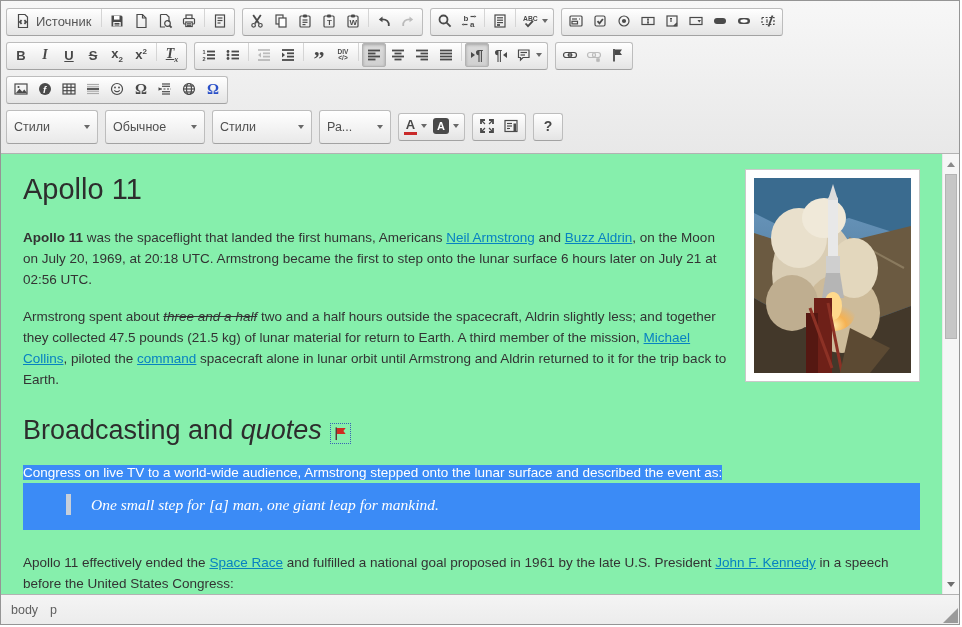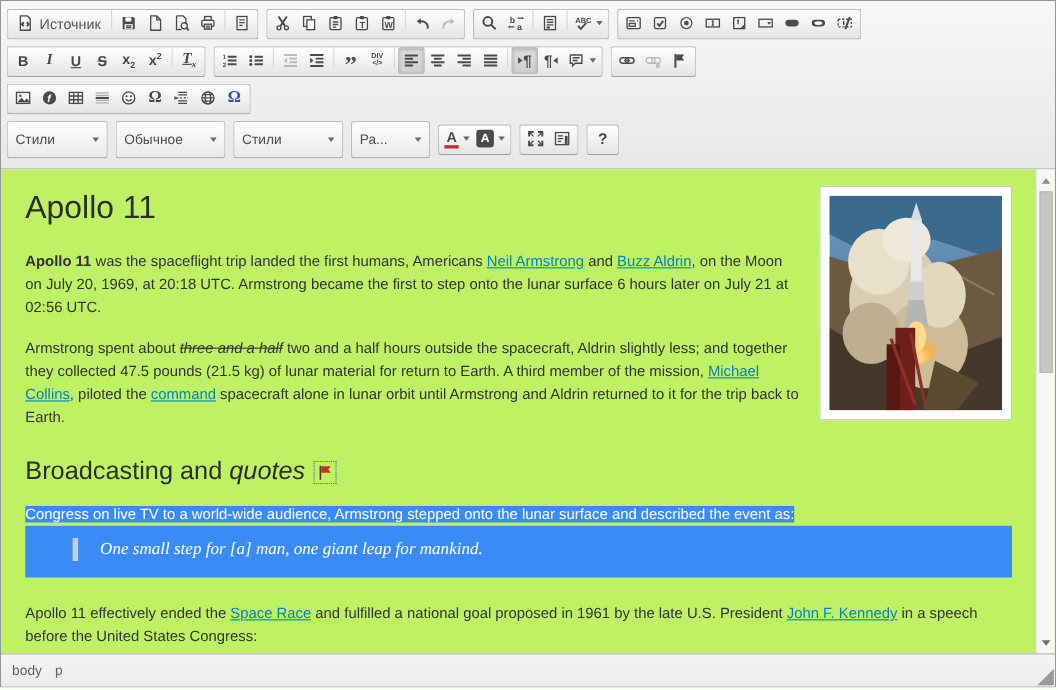--- a/index.html
+++ b/index.html
@@ -49,25 +49,25 @@
   .tri-l { width:0;height:0;border-top:3.5px solid transparent;border-bottom:3.5px solid transparent;
            border-right:4.5px solid #4a4a4a; display:inline-block; margin-left:1px;}
   .pil { font-size:14px; color:#4a4a4a; font-weight:bold; }
 
   .acolor { display:inline-flex; flex-direction:column; align-items:center; line-height:1; }
   .acolor .abar { width:13px; height:3px; background:#c92a2a; margin-top:1px; }
   .abg { width:16px; height:16px; background:#4a4a4a; border-radius:3px; color:#fff;
          font-weight:bold; font-size:11px; display:flex; align-items:center; justify-content:center; }
 
   
-  .content-wrap { flex:1 1 auto; display:flex; min-height:0; background:#bef264; }
+  .content-wrap { flex:1 1 auto; display:flex; min-height:0; background:#86efac; }
   .content { flex:1 1 auto; overflow:hidden; padding:12px 22px 0 22px; color:#333;
              font-size:13.5px; line-height:21px; position:relative; }
   .content h1 { font-size:29px; font-weight:normal; color:#2d2d2d; margin:6px 0 20px 0; line-height:1.2;}
-  .content h2 { font-size:23px; font-weight:normal; color:#2d2d2d; margin:24px 0 16px 0; line-height:1.2;}
+  .content h2 { font-size:27px; font-weight:normal; color:#2d2d2d; margin:24px 0 16px 0; line-height:1.2;}
   .content p  { margin:0 0 16px 0; }
   .content a  { color:var(--color-link,#0782c1); text-decoration:underline; }
   .strike { font-style:italic; text-decoration:line-through; }
   .photo-box { float:right; margin:3px 0 12px 16px; border:1px solid #c9c9c9; background:#fff;
                padding:8px; }
   .photo-box svg { display:block; width:157px; height:195px; }
   .flag-anchor { display:inline-block; vertical-align:-2px; margin-left:8px; padding:2px;
                  border:1px dotted #3a62b5; line-height:0; }
   blockquote { margin:0 0 0 43px; padding:0 0 0 20px; border-left:5px solid #cbcbcb;
                font-family:"Liberation Serif",serif; font-style:italic; font-size:15.5px;
@@ -626,21 +626,21 @@
           <ellipse cx="79" cy="128" rx="9" ry="14" fill="#ffd98c"></ellipse>
           <rect x="60" y="120" width="18" height="75" fill="#6e2018"></rect>
           <rect x="52" y="135" width="12" height="60" fill="#551812"></rect>
           <path d="M56 130l22 60M74 125l14 70" stroke="#8c3125" stroke-width="3" fill="none"></path>
           <path d="M96 150l40 20-20 25h-30z" fill="#5c4a33"></path>
         </svg>
       </div>
 
       <h1>Apollo 11</h1>
 
-      <p><strong>Apollo 11</strong><span> was the spaceflight trip landed the first humans, Americans </span><a href="#">Neil Armstrong</a><span> and </span><a href="#">Buzz Aldrin</a><span>, on the Moon on July 20, 1969, at 20:18 UTC. Armstrong became the first to step onto the lunar surface 6 hours later on July 21 at 02:56 UTC.</span></p>
+      <p><strong>Apollo 11</strong><span> was the spaceflight that landed the first humans, Americans </span><a href="#">Neil Armstrong</a><span> and </span><a href="#">Buzz Aldrin</a><span>, on the Moon on July 20, 1969, at 20:18 UTC. Armstrong became the first to step onto the lunar surface 6 hours later on July 21 at 02:56 UTC.</span></p>
 
       <p><span>Armstrong spent about </span><span class="strike">three and a half</span><span> two and a half hours outside the spacecraft, Aldrin slightly less; and together they collected 47.5 pounds (21.5 kg) of lunar material for return to Earth. A third member of the mission, </span><a href="#">Michael Collins</a><span>, piloted the </span><a href="#">command</a><span> spacecraft alone in lunar orbit until Armstrong and Aldrin returned to it for the trip back to Earth.</span></p>
 
       <h2><span>Broadcasting and </span><em>quotes</em><span class="flag-anchor"><svg width="15" height="15" viewBox="0 0 16 16">
               <line x1="3.5" y1="1.5" x2="3.5" y2="15" stroke="#5a3838" stroke-width="1.6"></line>
               <path d="M4.3 2h9.2l-2.4 3.2 2.4 3.2H4.3z" fill="#cf2b20"></path>
             </svg></span></h2>
 
       <p class="sel-p"><span class="sel-text">Congress on live TV to a world-wide audience, Armstrong stepped onto the lunar surface and described the event as:</span></p>
 

